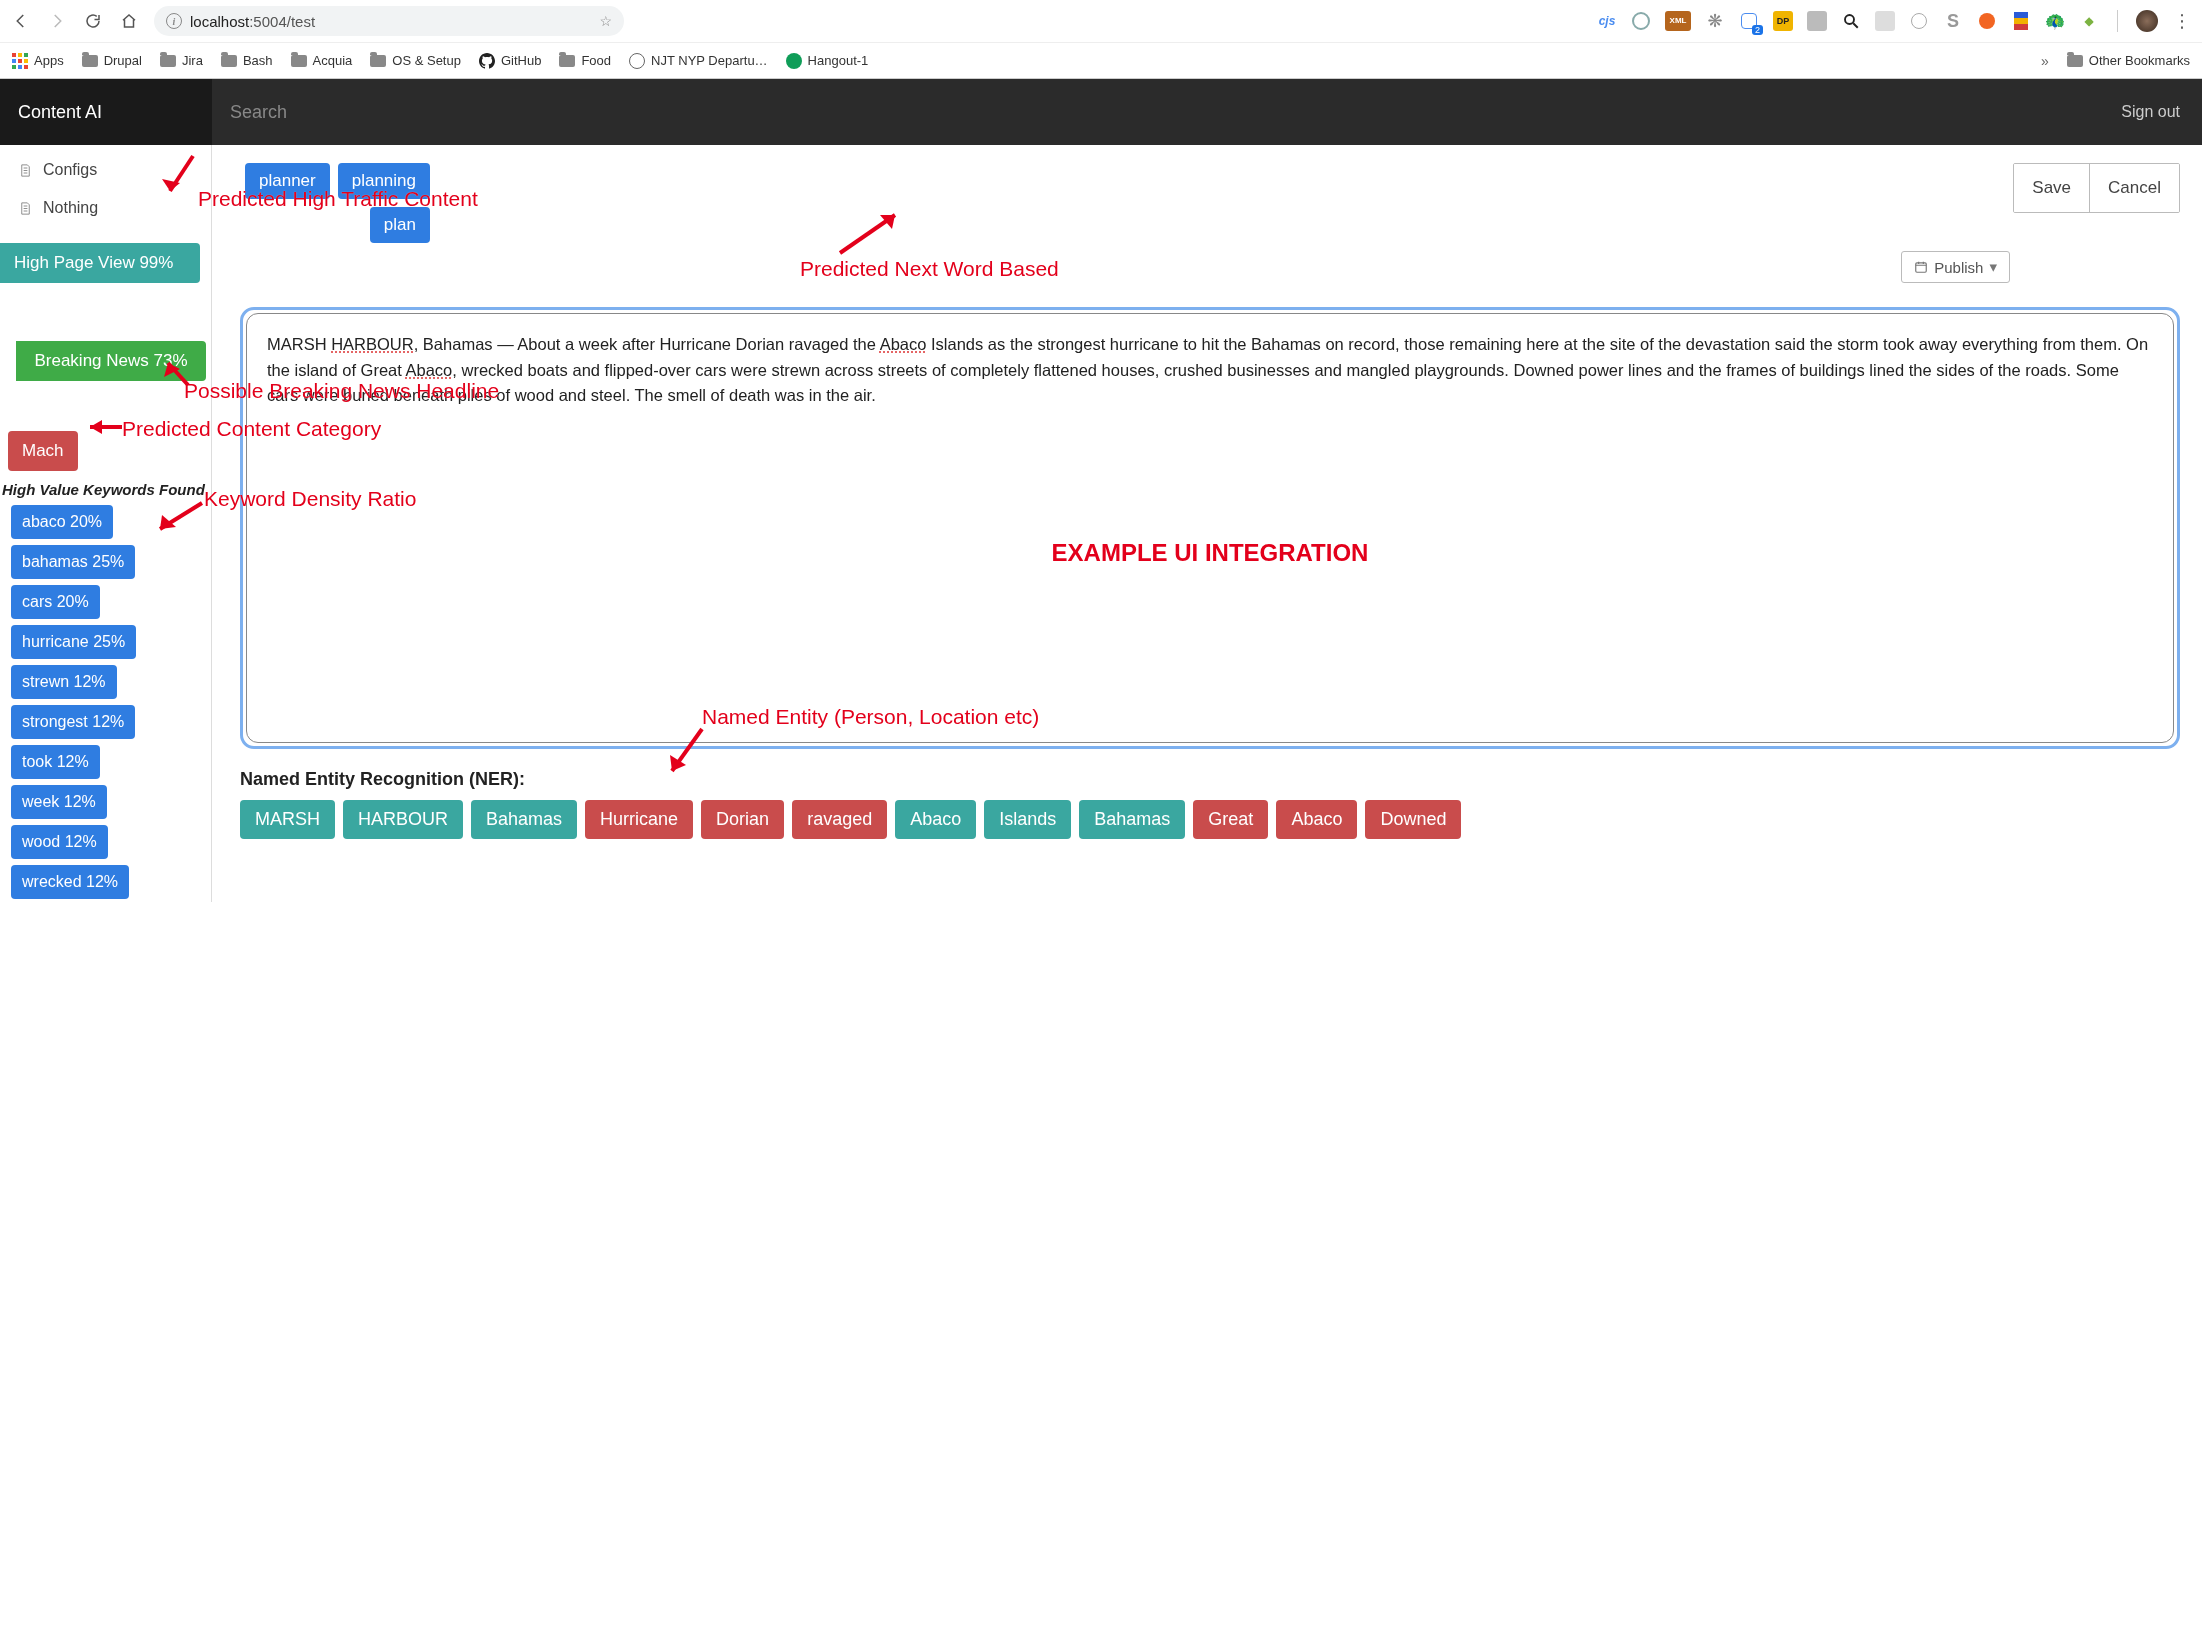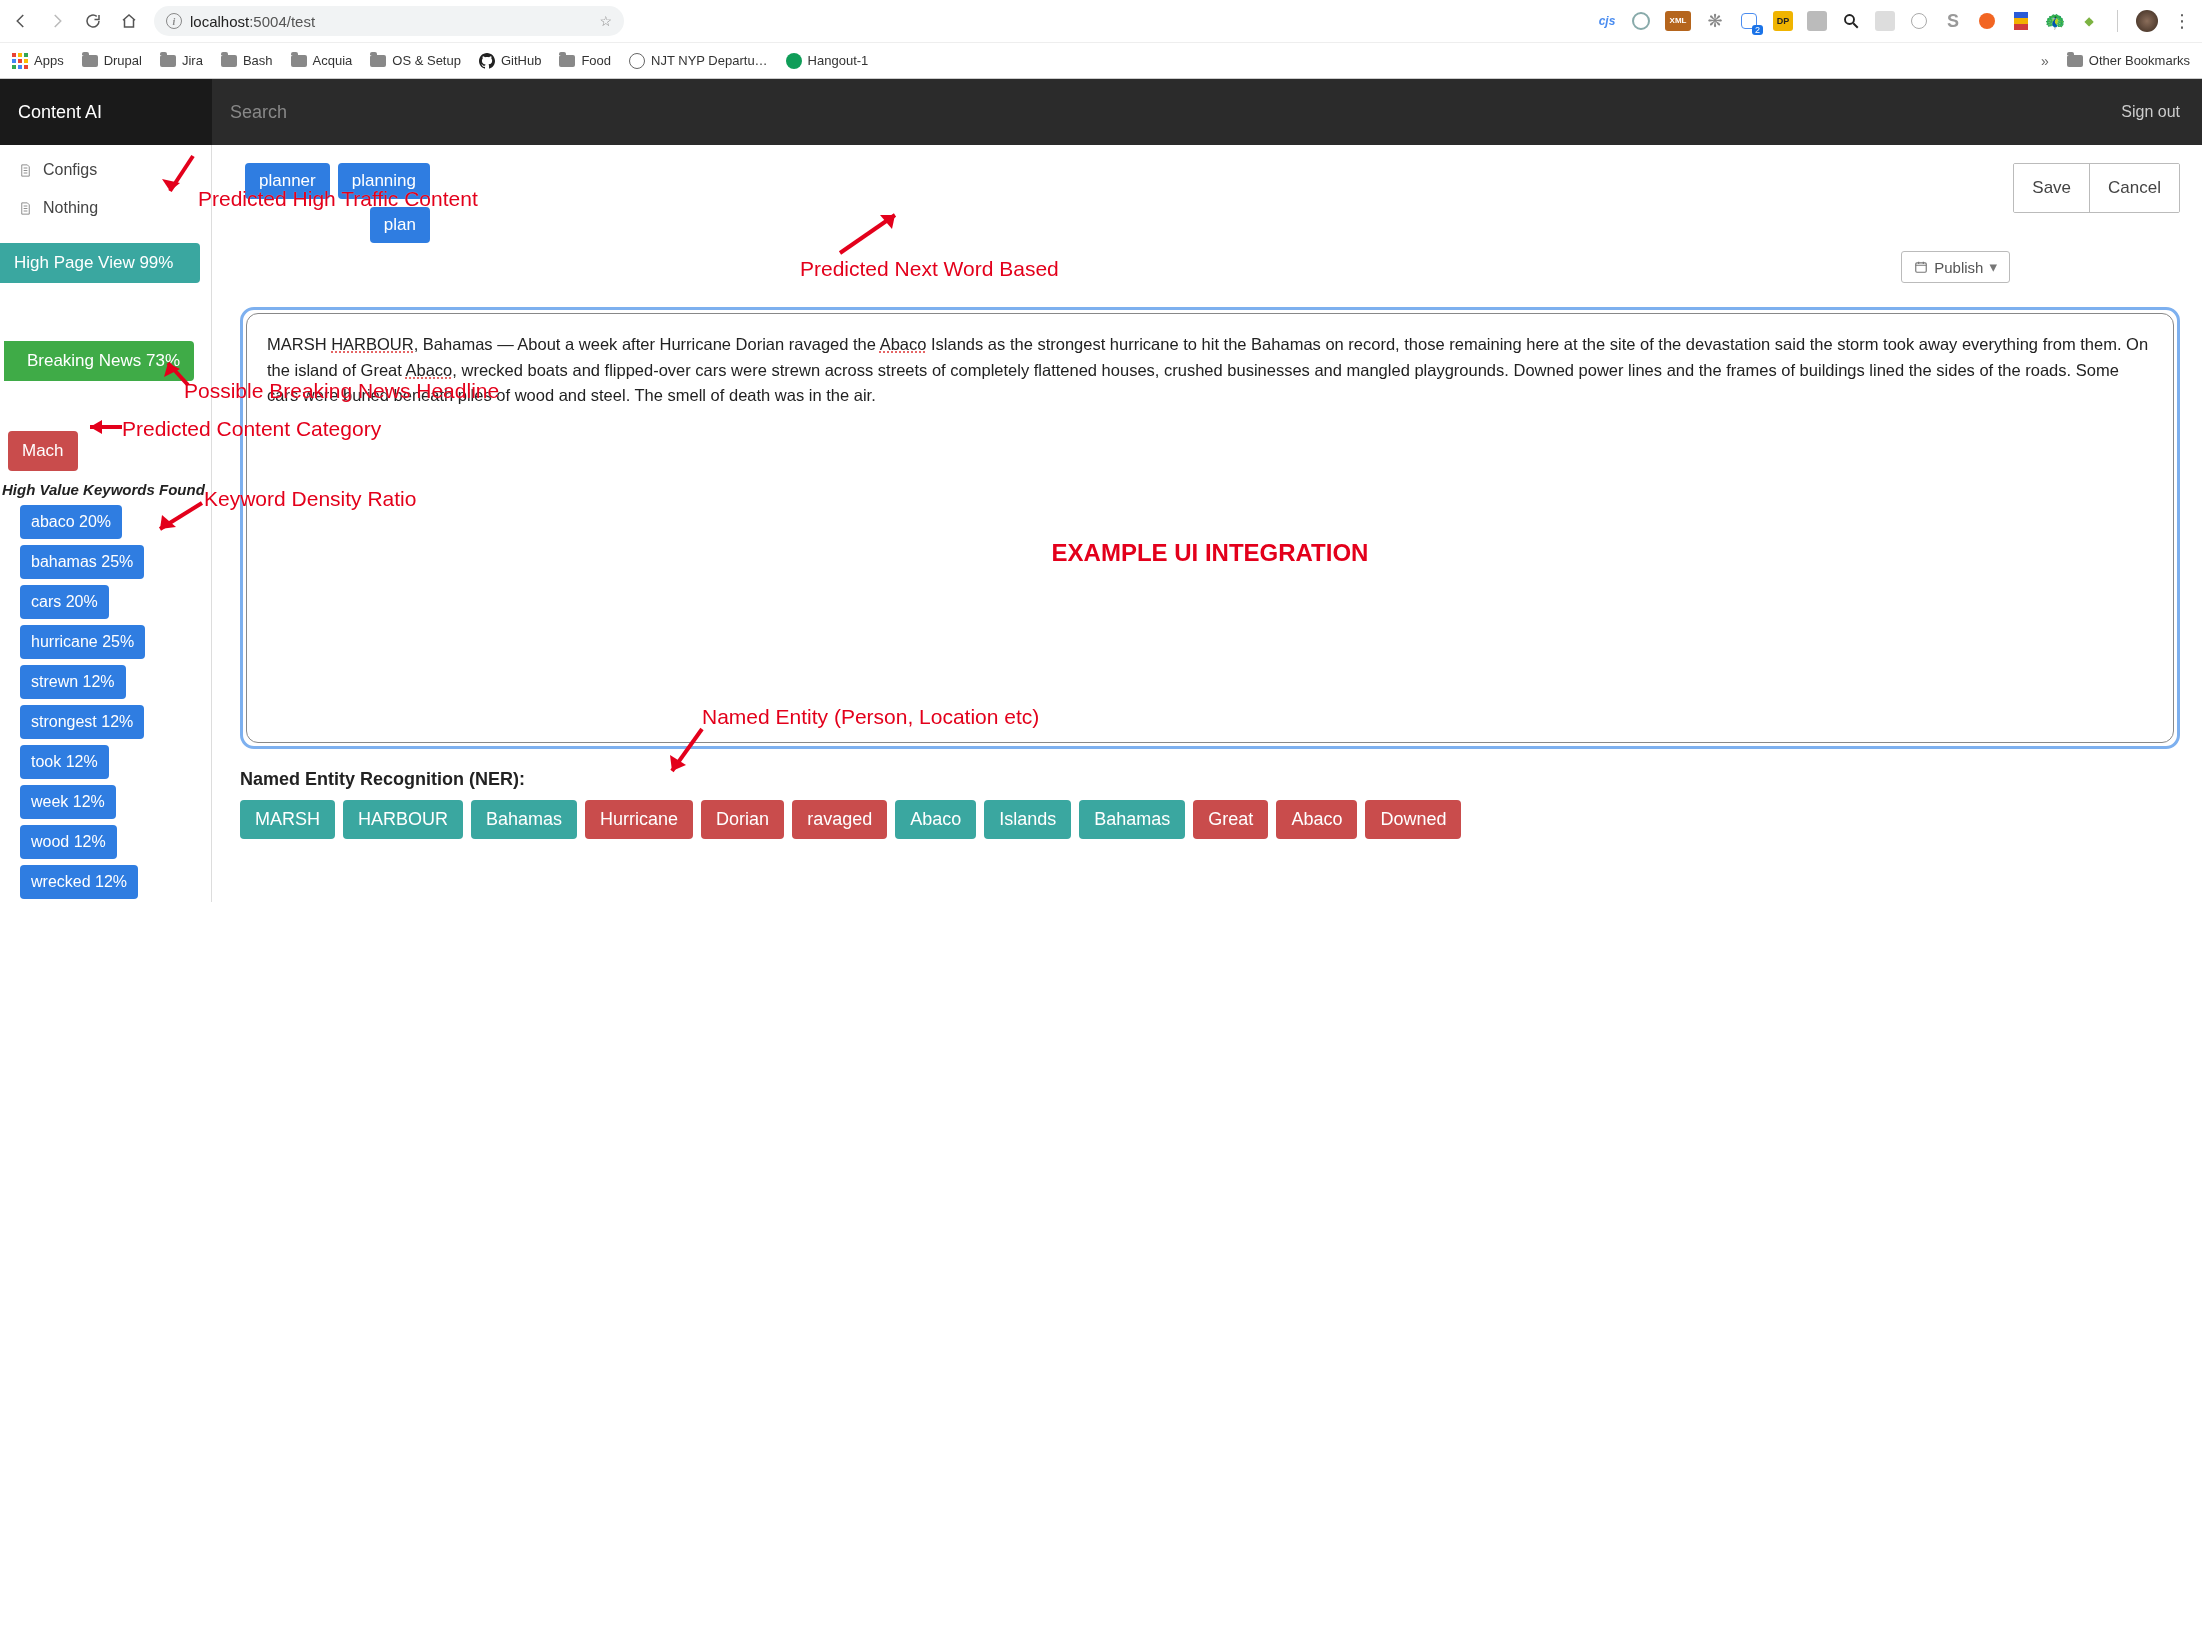--- a/index.html
+++ b/index.html
@@ -43,21 +43,21 @@
 .body { display: flex; flex: 1; }
 .sidebar { width: 212px; background: #fff; border-right: 1px solid #ddd; padding-top: 6px; overflow-y: auto; }
 .side-link { display: flex; align-items: center; gap: 10px; padding: 10px 18px; color: #444; font-size: 16px; cursor: pointer; }
 .side-link svg { width: 15px; height: 15px; stroke: #888; fill: none; stroke-width: 1.5; }
 
 .pill { display: inline-block; color: #fff; padding: 10px 14px; font-size: 17px; border-radius: 4px; margin: 6px 8px; cursor: default; }
 .pill-teal { background: #3aa7a0; }
 .pill-green { background: #3fab47; }
 .pill-red { background: #c94c4c; }
 .pill-blue { background: #2f7de1; }
-.pill-sm { padding: 8px 11px; font-size: 16px; margin: 3px 16px; }
+.pill-sm { padding: 8px 11px; font-size: 16px; margin: 3px 7px; }
 
 .side-section-title { font-weight: bold; font-size: 15px; padding: 4px 2px; font-style: italic; }
 .kw-wrap { padding: 0 4px; display: flex; flex-wrap: wrap; align-items: flex-start; }
 
 .main { flex: 1; padding: 18px 22px 30px 28px; overflow-y: auto; position: relative; background: #fff; }
 
 .title-row { display: flex; align-items: flex-start; gap: 20px; }
 .page-title { font-size: 34px; font-weight: 600; line-height: 1.25; max-width: 640px; color: #222; }
 .suggest-box { display: flex; flex-wrap: wrap; gap: 8px; justify-content: flex-end; max-width: 190px; }
 .suggest-chip { background: #2f7de1; color: #fff; padding: 8px 14px; border-radius: 4px; font-size: 17px; cursor: pointer; }
@@ -235,21 +235,21 @@
     </div>
     <div class="side-link">
       <svg viewBox="0 0 24 24">
           <path d="M6 3h9l3 3v15H6z M9 8h6 M9 12h6 M9 16h6"></path>
         </svg>
       <span>Nothing</span>
     </div>
     <div style="height:10px"></div>
     <span class="pill pill-teal" style="margin-left:0;border-radius:0 4px 4px 0;width:200px;text-align:left">High Page View 99%</span>
     <div style="height:46px"></div>
-    <span class="pill pill-green" style="margin-left:4px;border-radius:0 4px 4px 0;width:190px;text-align:right">Breaking News 73%</span>
+    <span class="pill pill-green" style="margin-left:16px;border-radius:0 4px 4px 0;width:190px;text-align:center">Breaking News 73%</span>
     <div style="height:38px"></div>
     <span class="pill pill-red">Mach</span>
     <div class="side-section-title">High Value Keywords Found</div>
     <div class="kw-wrap">
       <span class="pill pill-blue pill-sm">abaco 20%</span>
       <span class="pill pill-blue pill-sm">bahamas 25%</span>
       <span class="pill pill-blue pill-sm">cars 20%</span>
       <span class="pill pill-blue pill-sm">hurricane 25%</span>
       <span class="pill pill-blue pill-sm">strewn 12%</span>
       <span class="pill pill-blue pill-sm">strongest 12%</span>

